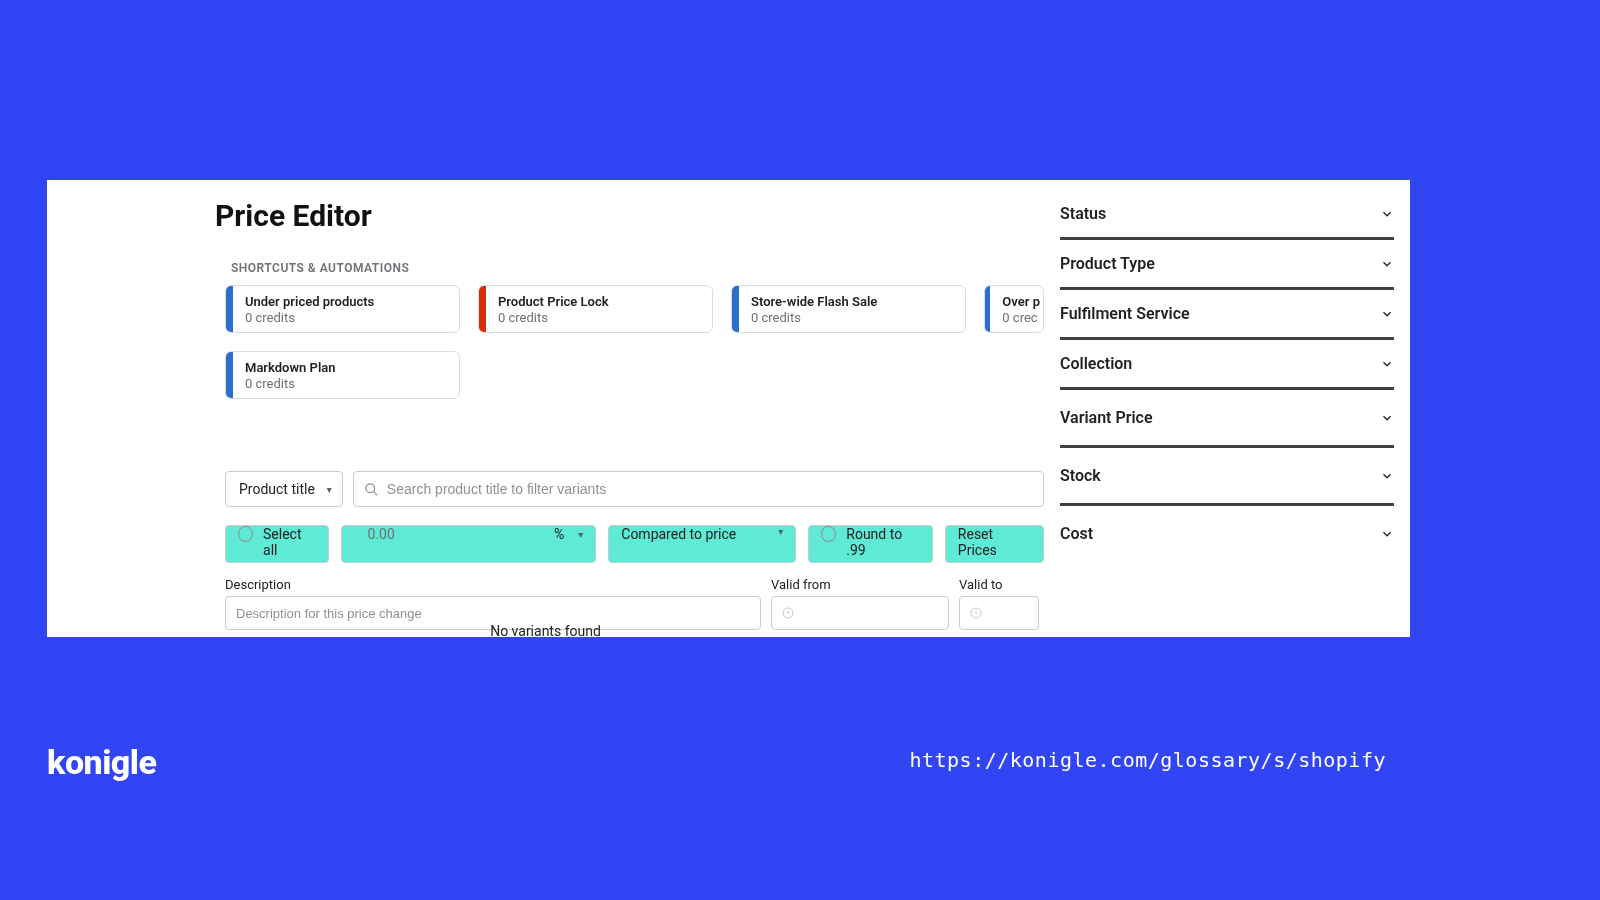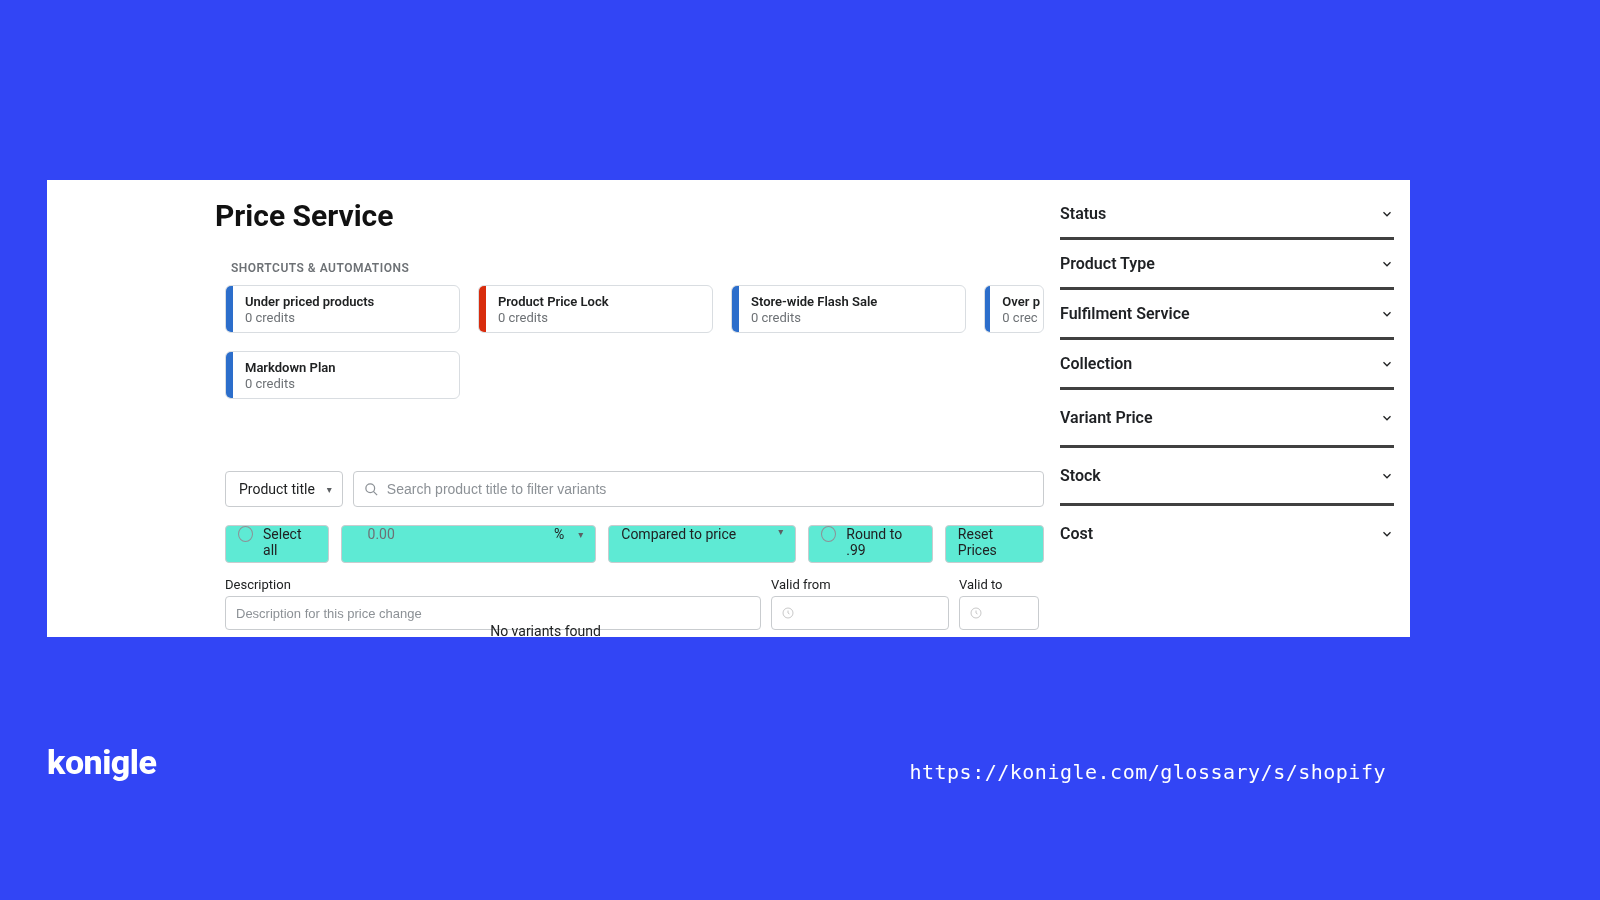--- a/index.html
+++ b/index.html
@@ -227,33 +227,33 @@
     left: 47px;
     bottom: 118px;
     color: #fff;
     font-size: 34px;
     font-weight: 800;
     letter-spacing: -0.5px;
   }
   .footer-url {
     position: absolute;
     right: 214px;
-    bottom: 116px;
+    bottom: 128px;
     color: #fff;
     font-size: 20px;
     font-family: ui-monospace, Menlo, monospace;
     letter-spacing: 0.5px;
   }
 </style>
 </head>
 <body>
 
 <div class="app-window">
   <div class="main-panel">
-    <h1 class="page-title">Price Service</h1>
+    <h1 class="page-title">Price Editor</h1>
     <div class="shortcuts-label">SHORTCUTS &amp; AUTOMATIONS</div>
 
     <div class="shortcuts-row">
       <div class="shortcut-card">
         <div class="shortcut-bar blue"></div>
         <div class="shortcut-text">
           <div class="shortcut-title">Under priced products</div>
           <div class="shortcut-sub">0 credits</div>
         </div>
       </div>

